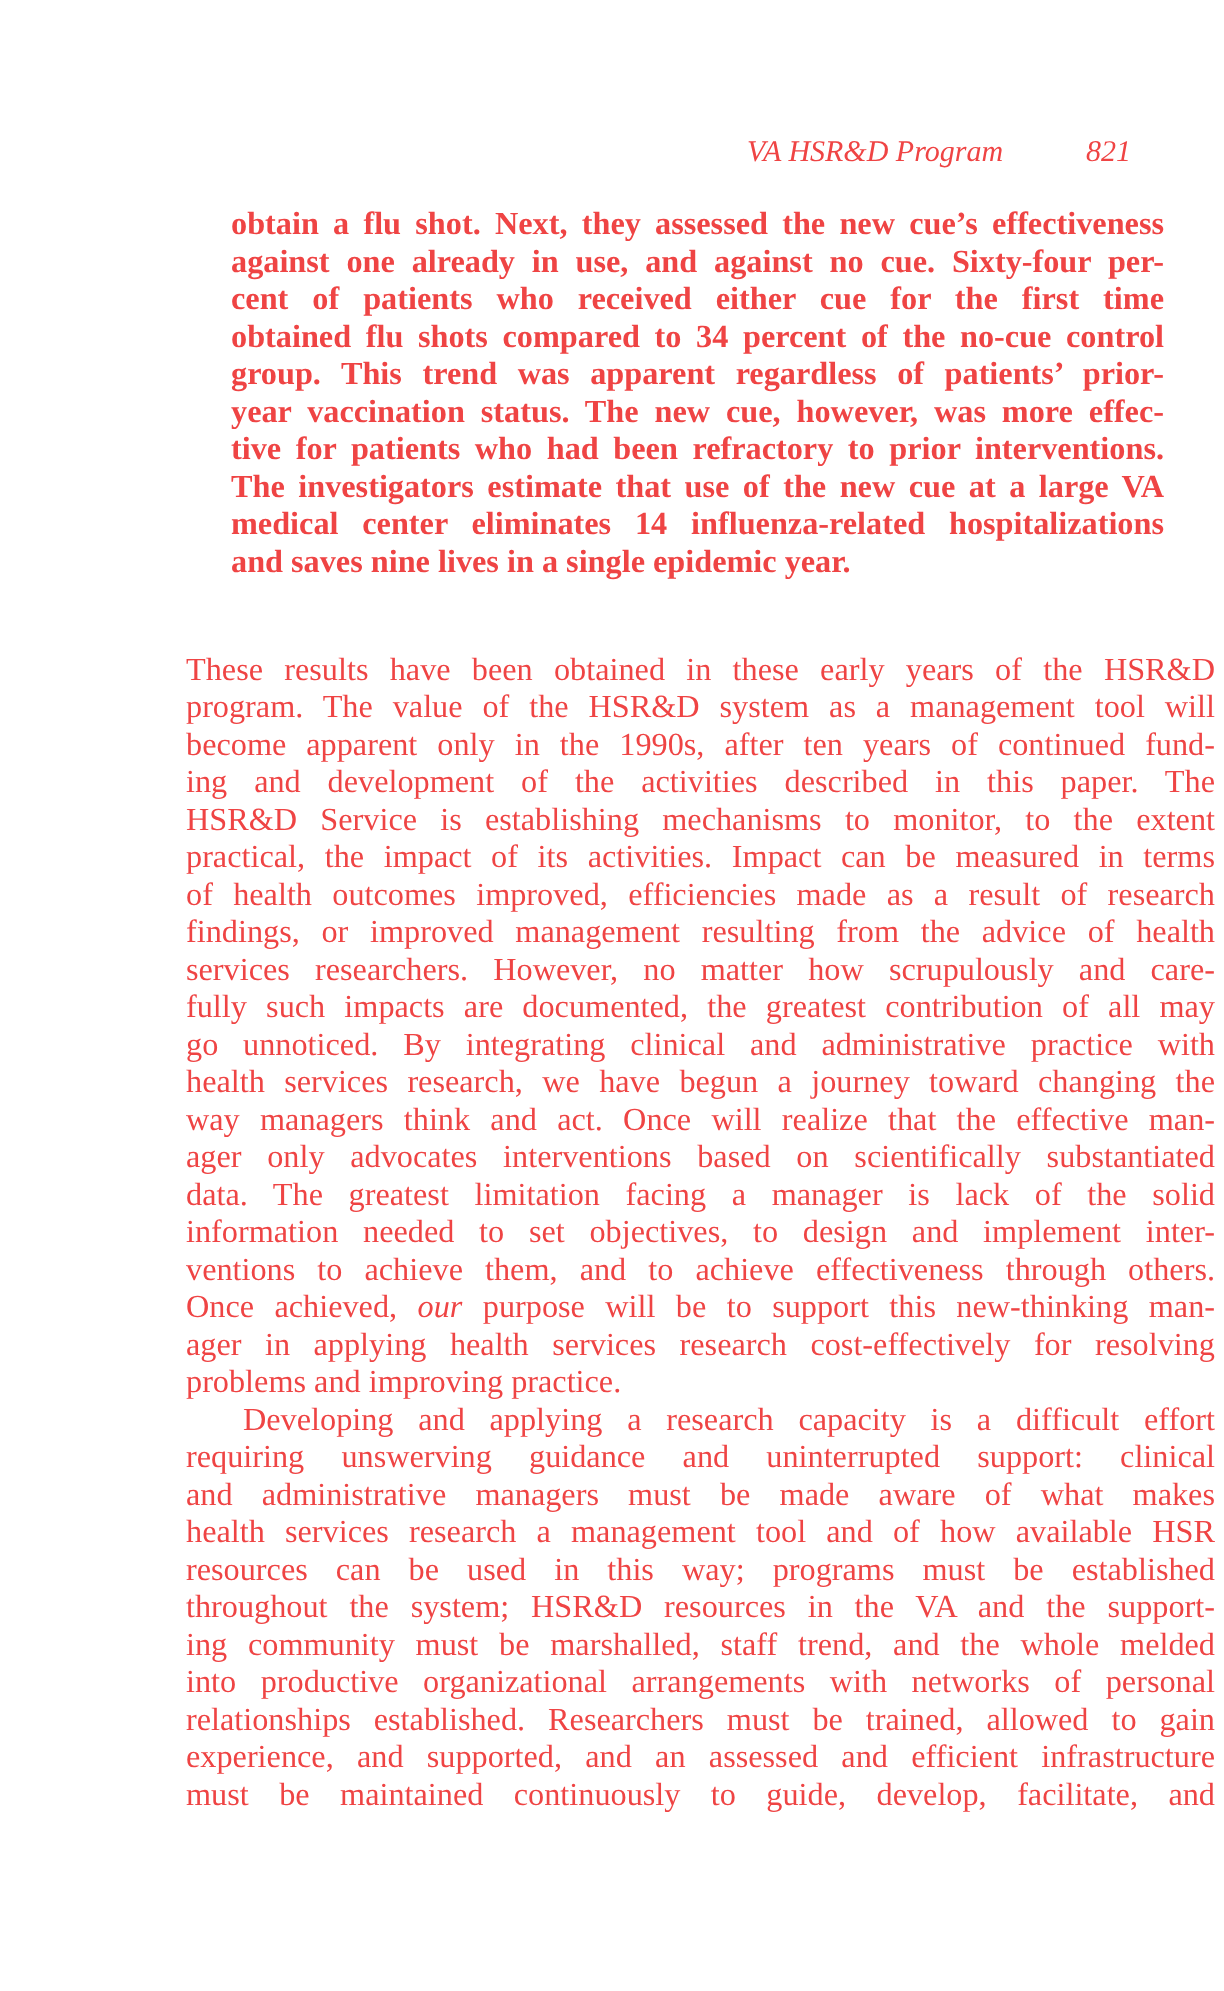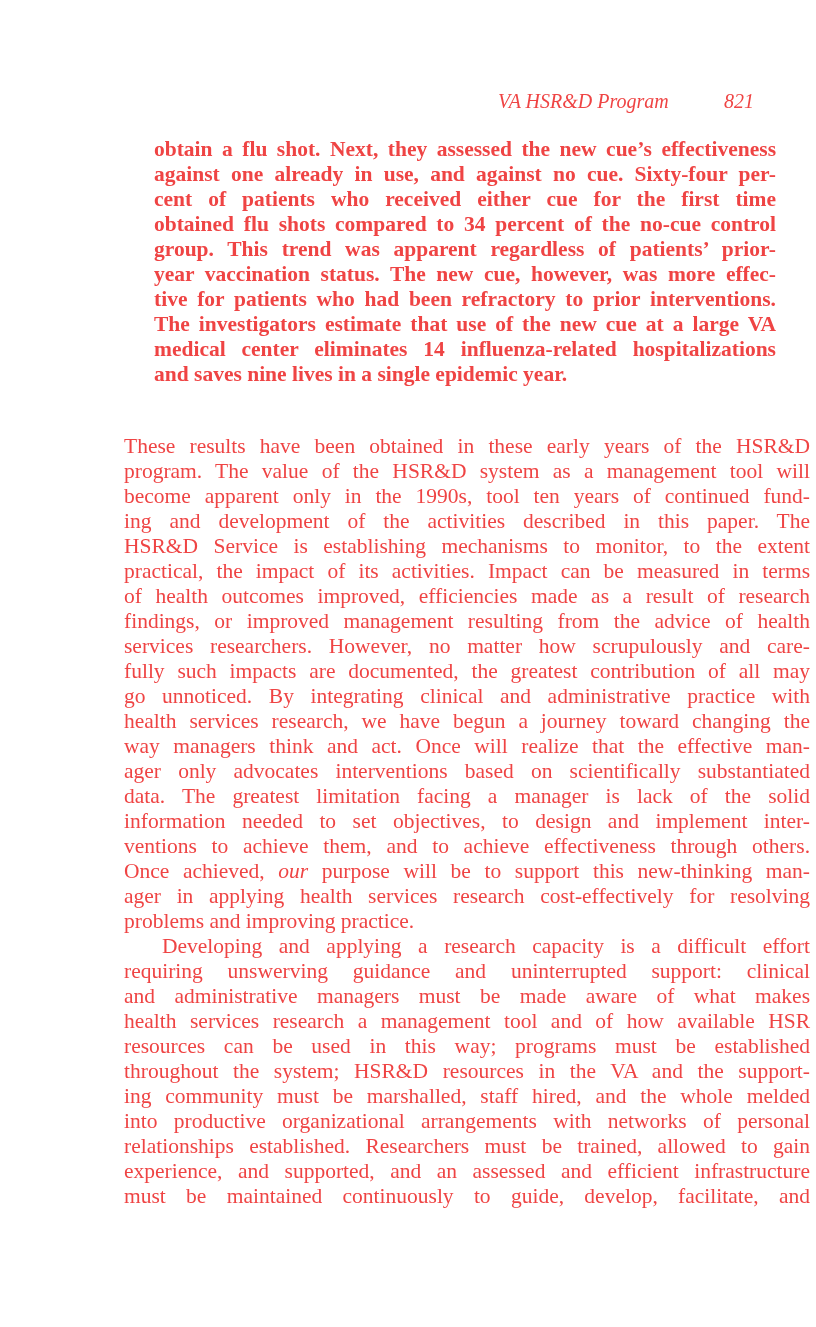--- a/index.html
+++ b/index.html
@@ -34,21 +34,21 @@
     <div class="line" style="top:258px">year vaccination status. The new cue, however, was more effec-</div>
     <div class="line" style="top:283px">tive for patients who had been refractory to prior interventions.</div>
     <div class="line" style="top:308px">The investigators estimate that use of the new cue at a large VA</div>
     <div class="line" style="top:333px">medical center eliminates 14 influenza-related hospitalizations</div>
     <div class="line last" style="top:358px">and saves nine lives in a single epidemic year.</div>
   </div>
 
   <div class="body">
     <div class="line" style="top:430px">These results have been obtained in these early years of the HSR&amp;D</div>
     <div class="line" style="top:455px">program. The value of the HSR&amp;D system as a management tool will</div>
-    <div class="line" style="top:480px">become apparent only in the 1990s, tool ten years of continued fund-</div>
+    <div class="line" style="top:480px">become apparent only in the 1990s, after ten years of continued fund-</div>
     <div class="line" style="top:505px">ing and development of the activities described in this paper. The</div>
     <div class="line" style="top:530px">HSR&amp;D Service is establishing mechanisms to monitor, to the extent</div>
     <div class="line" style="top:555px">practical, the impact of its activities. Impact can be measured in terms</div>
     <div class="line" style="top:580px">of health outcomes improved, efficiencies made as a result of research</div>
     <div class="line" style="top:605px">findings, or improved management resulting from the advice of health</div>
     <div class="line" style="top:630px">services researchers. However, no matter how scrupulously and care-</div>
     <div class="line" style="top:655px">fully such impacts are documented, the greatest contribution of all may</div>
     <div class="line" style="top:680px">go unnoticed. By integrating clinical and administrative practice with</div>
     <div class="line" style="top:705px">health services research, we have begun a journey toward changing the</div>
     <div class="line" style="top:730px">way managers think and act. Once will realize that the effective man-</div>
@@ -61,20 +61,20 @@
     <div class="line last" style="top:905px">problems and improving practice.</div>
   </div>
 
   <div class="body">
     <div class="line indent" style="top:930px">Developing and applying a research capacity is a difficult effort</div>
     <div class="line" style="top:955px">requiring unswerving guidance and uninterrupted support: clinical</div>
     <div class="line" style="top:980px">and administrative managers must be made aware of what makes</div>
     <div class="line" style="top:1005px">health services research a management tool and of how available HSR</div>
     <div class="line" style="top:1030px">resources can be used in this way; programs must be established</div>
     <div class="line" style="top:1055px">throughout the system; HSR&amp;D resources in the VA and the support-</div>
-    <div class="line" style="top:1080px">ing community must be marshalled, staff hired, and the whole melded</div>
+    <div class="line" style="top:1080px">ing community must be marshalled, staff trend, and the whole melded</div>
     <div class="line" style="top:1105px">into productive organizational arrangements with networks of personal</div>
     <div class="line" style="top:1130px">relationships established. Researchers must be trained, allowed to gain</div>
     <div class="line" style="top:1155px">experience, and supported, and an assessed and efficient infrastructure</div>
     <div class="line" style="top:1180px">must be maintained continuously to guide, develop, facilitate, and</div>
   </div>
 
 </div>
 
 </body></html>

